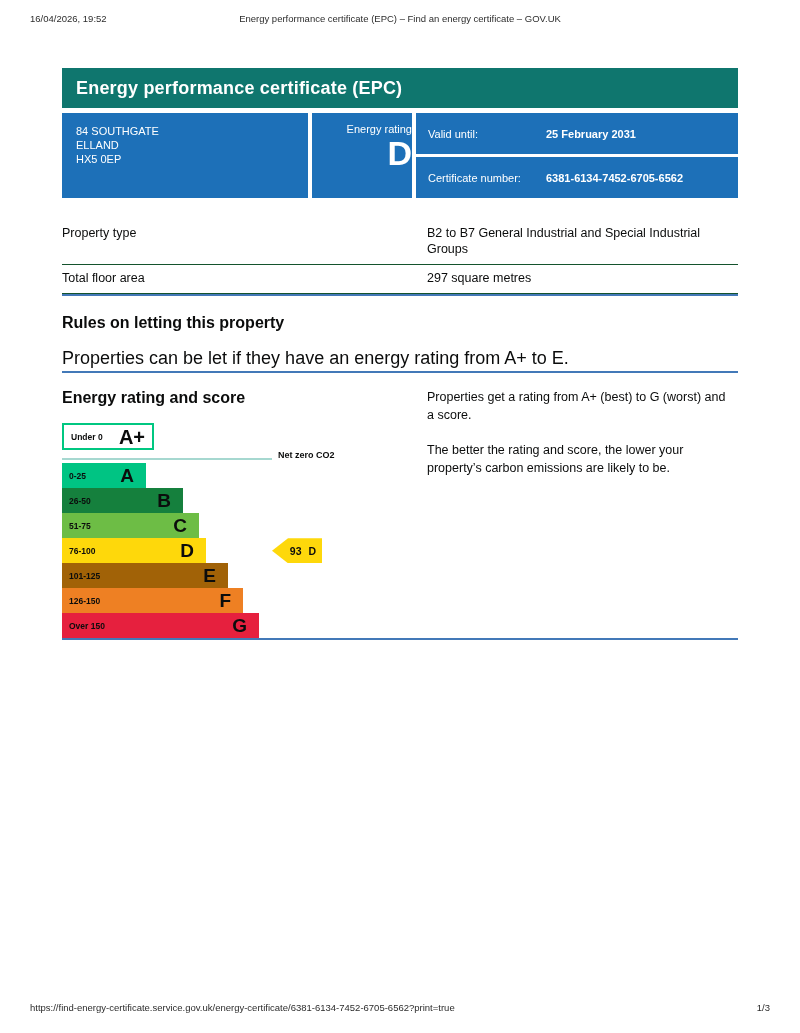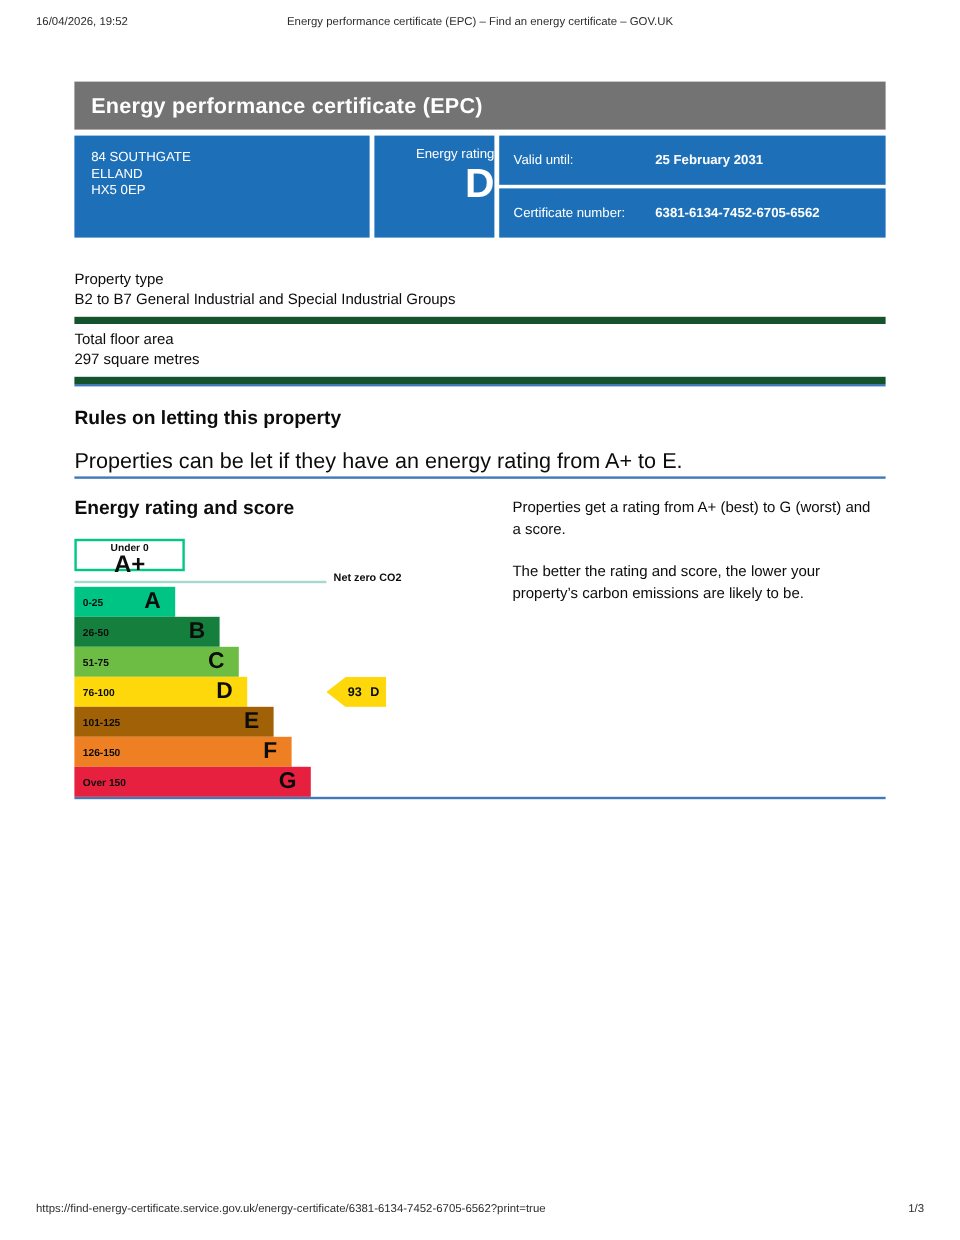--- a/index.html
+++ b/index.html
@@ -8,56 +8,56 @@
     font-family:"Liberation Sans",sans-serif;color:#0b0c0c;overflow:hidden;
   }
   
   .print-meta{position:absolute;top:13px;left:0;width:800px;font-size:9.5px;color:#2c2c2c;}
   .meta-date{position:absolute;left:30px;top:0;}
   .meta-title{display:block;width:100%;text-align:center;}
   .print-footer{position:absolute;left:30px;top:1002px;width:740px;display:flex;justify-content:space-between;font-size:9.5px;color:#2c2c2c;}
 
   .content{position:absolute;left:62px;top:68px;width:676px;}
 
-  .banner{background:#737373;color:#fff;height:40px;display:flex;align-items:center;
+  .banner{background:#0f766e;color:#fff;height:40px;display:flex;align-items:center;
     padding-left:14px;box-sizing:border-box;font-size:18px;font-weight:bold;letter-spacing:.2px;}
 
   .panel{display:flex;gap:4px;margin-top:5px;height:85px;}
   .panel-box{background:#1d70b8;color:#fff;box-sizing:border-box;}
   .panel-address{width:246px;padding:12px 10px 0 14px;font-size:11px;line-height:1.25;}
   .panel-rating{width:100px;text-align:right;padding-top:10px;}
   .panel-rating .lbl{font-size:11px;}
   .panel-rating .big{font-size:34px;font-weight:bold;line-height:1.1;}
   .panel-right{flex:1;display:flex;flex-direction:column;gap:3px;}
   .panel-rrow{flex:1;display:flex;align-items:center;font-size:11px;padding-left:12px;position:relative;}
   .panel-rrow .val{position:absolute;left:130px;font-weight:bold;}
 
   .summary{margin-top:22px;}
-  .srow{display:flex;border-bottom:6px solid #14532d;padding:6px 0;font-size:12.5px;line-height:1.27;flex-direction:column;}
+  .srow{display:flex;border-bottom:1px solid #14532d;padding:6px 0;font-size:12.5px;line-height:1.27;}
   .slabel{width:365px;}
   .svalue{flex:1;padding-right:8px;}
 
   hr.blue{border:none;border-top:2px solid #4379b8;margin:0;}
   .divider1{margin-top:8px;}
   .divider2{margin-top:32px;}
   .divider3{margin-top:19px;}
 
   .h2{font-size:16px;font-weight:bold;margin:17px 0 0 0;line-height:1.2;}
   .body-text{font-size:18px;margin:14px 0 0 0;line-height:1.4;}
 
   .rating-cols{display:flex;margin-top:15px;}
   .rating-left{width:365px;}
   .rating-left .h2{margin-top:0;}
   .rating-right{flex:1;padding-right:4px;}
   .rating-right p{font-size:12.5px;line-height:1.45;margin:0 0 17px 0;}
   .intro{font-size:12.5px;margin-top:23px;}
 
   .chart{margin-top:16px;position:relative;}
   .aplus-row{width:92px;height:27px;border:2px solid #0f766e;background:#fff;box-sizing:border-box;
-    display:flex;align-items:center;justify-content:space-between;padding:0 7px;flex-direction:column;}
+    display:flex;align-items:center;justify-content:space-between;padding:0 7px;}
   .range{font-size:8.5px;font-weight:bold;white-space:nowrap;}
   .aplus-letter{font-size:20px;font-weight:bold;line-height:1;}
   .netzero{display:flex;align-items:flex-end;height:8px;margin-top:2px;}
   .nz-line{width:210px;height:2px;background:#a6d8d0;}
   .nz-label{font-size:9px;font-weight:bold;margin-left:6px;white-space:nowrap;}
   .bands{margin-top:3px;}
   .band-row{position:relative;height:25px;}
   .band{height:25px;display:flex;align-items:center;justify-content:space-between;
     padding:0 12px 0 7px;box-sizing:border-box;}
   .letter{font-size:19px;font-weight:bold;line-height:1;}

